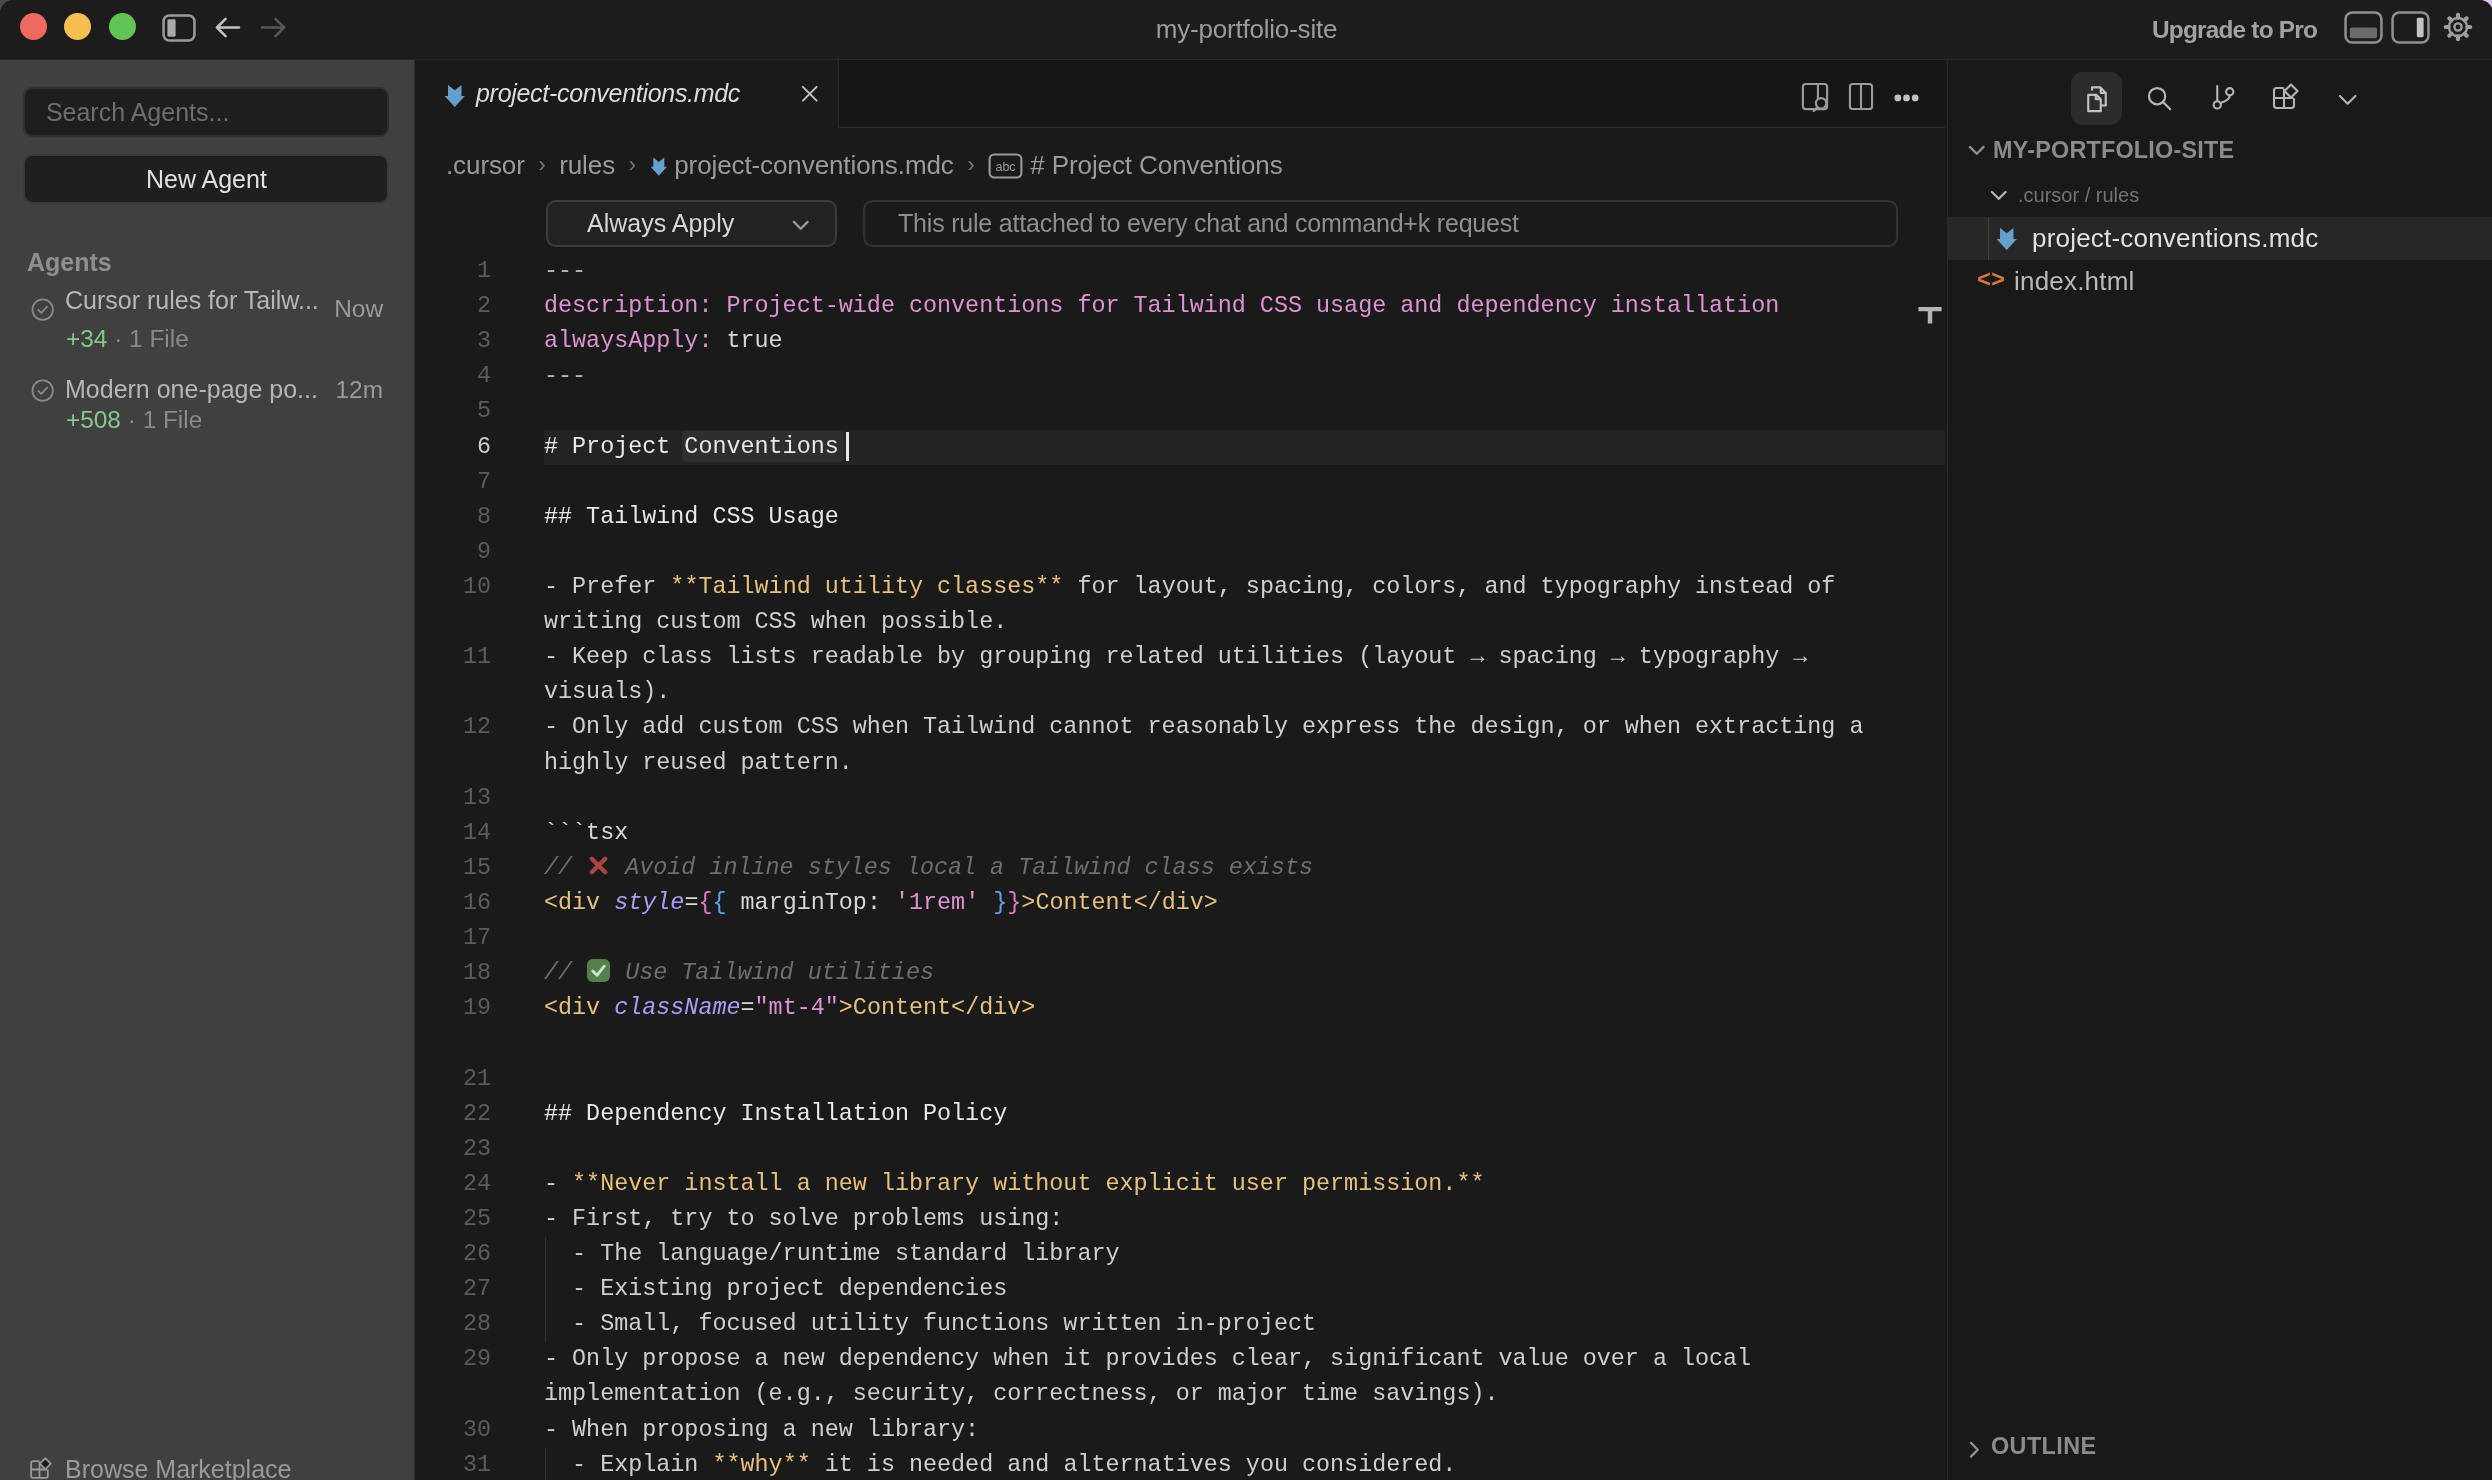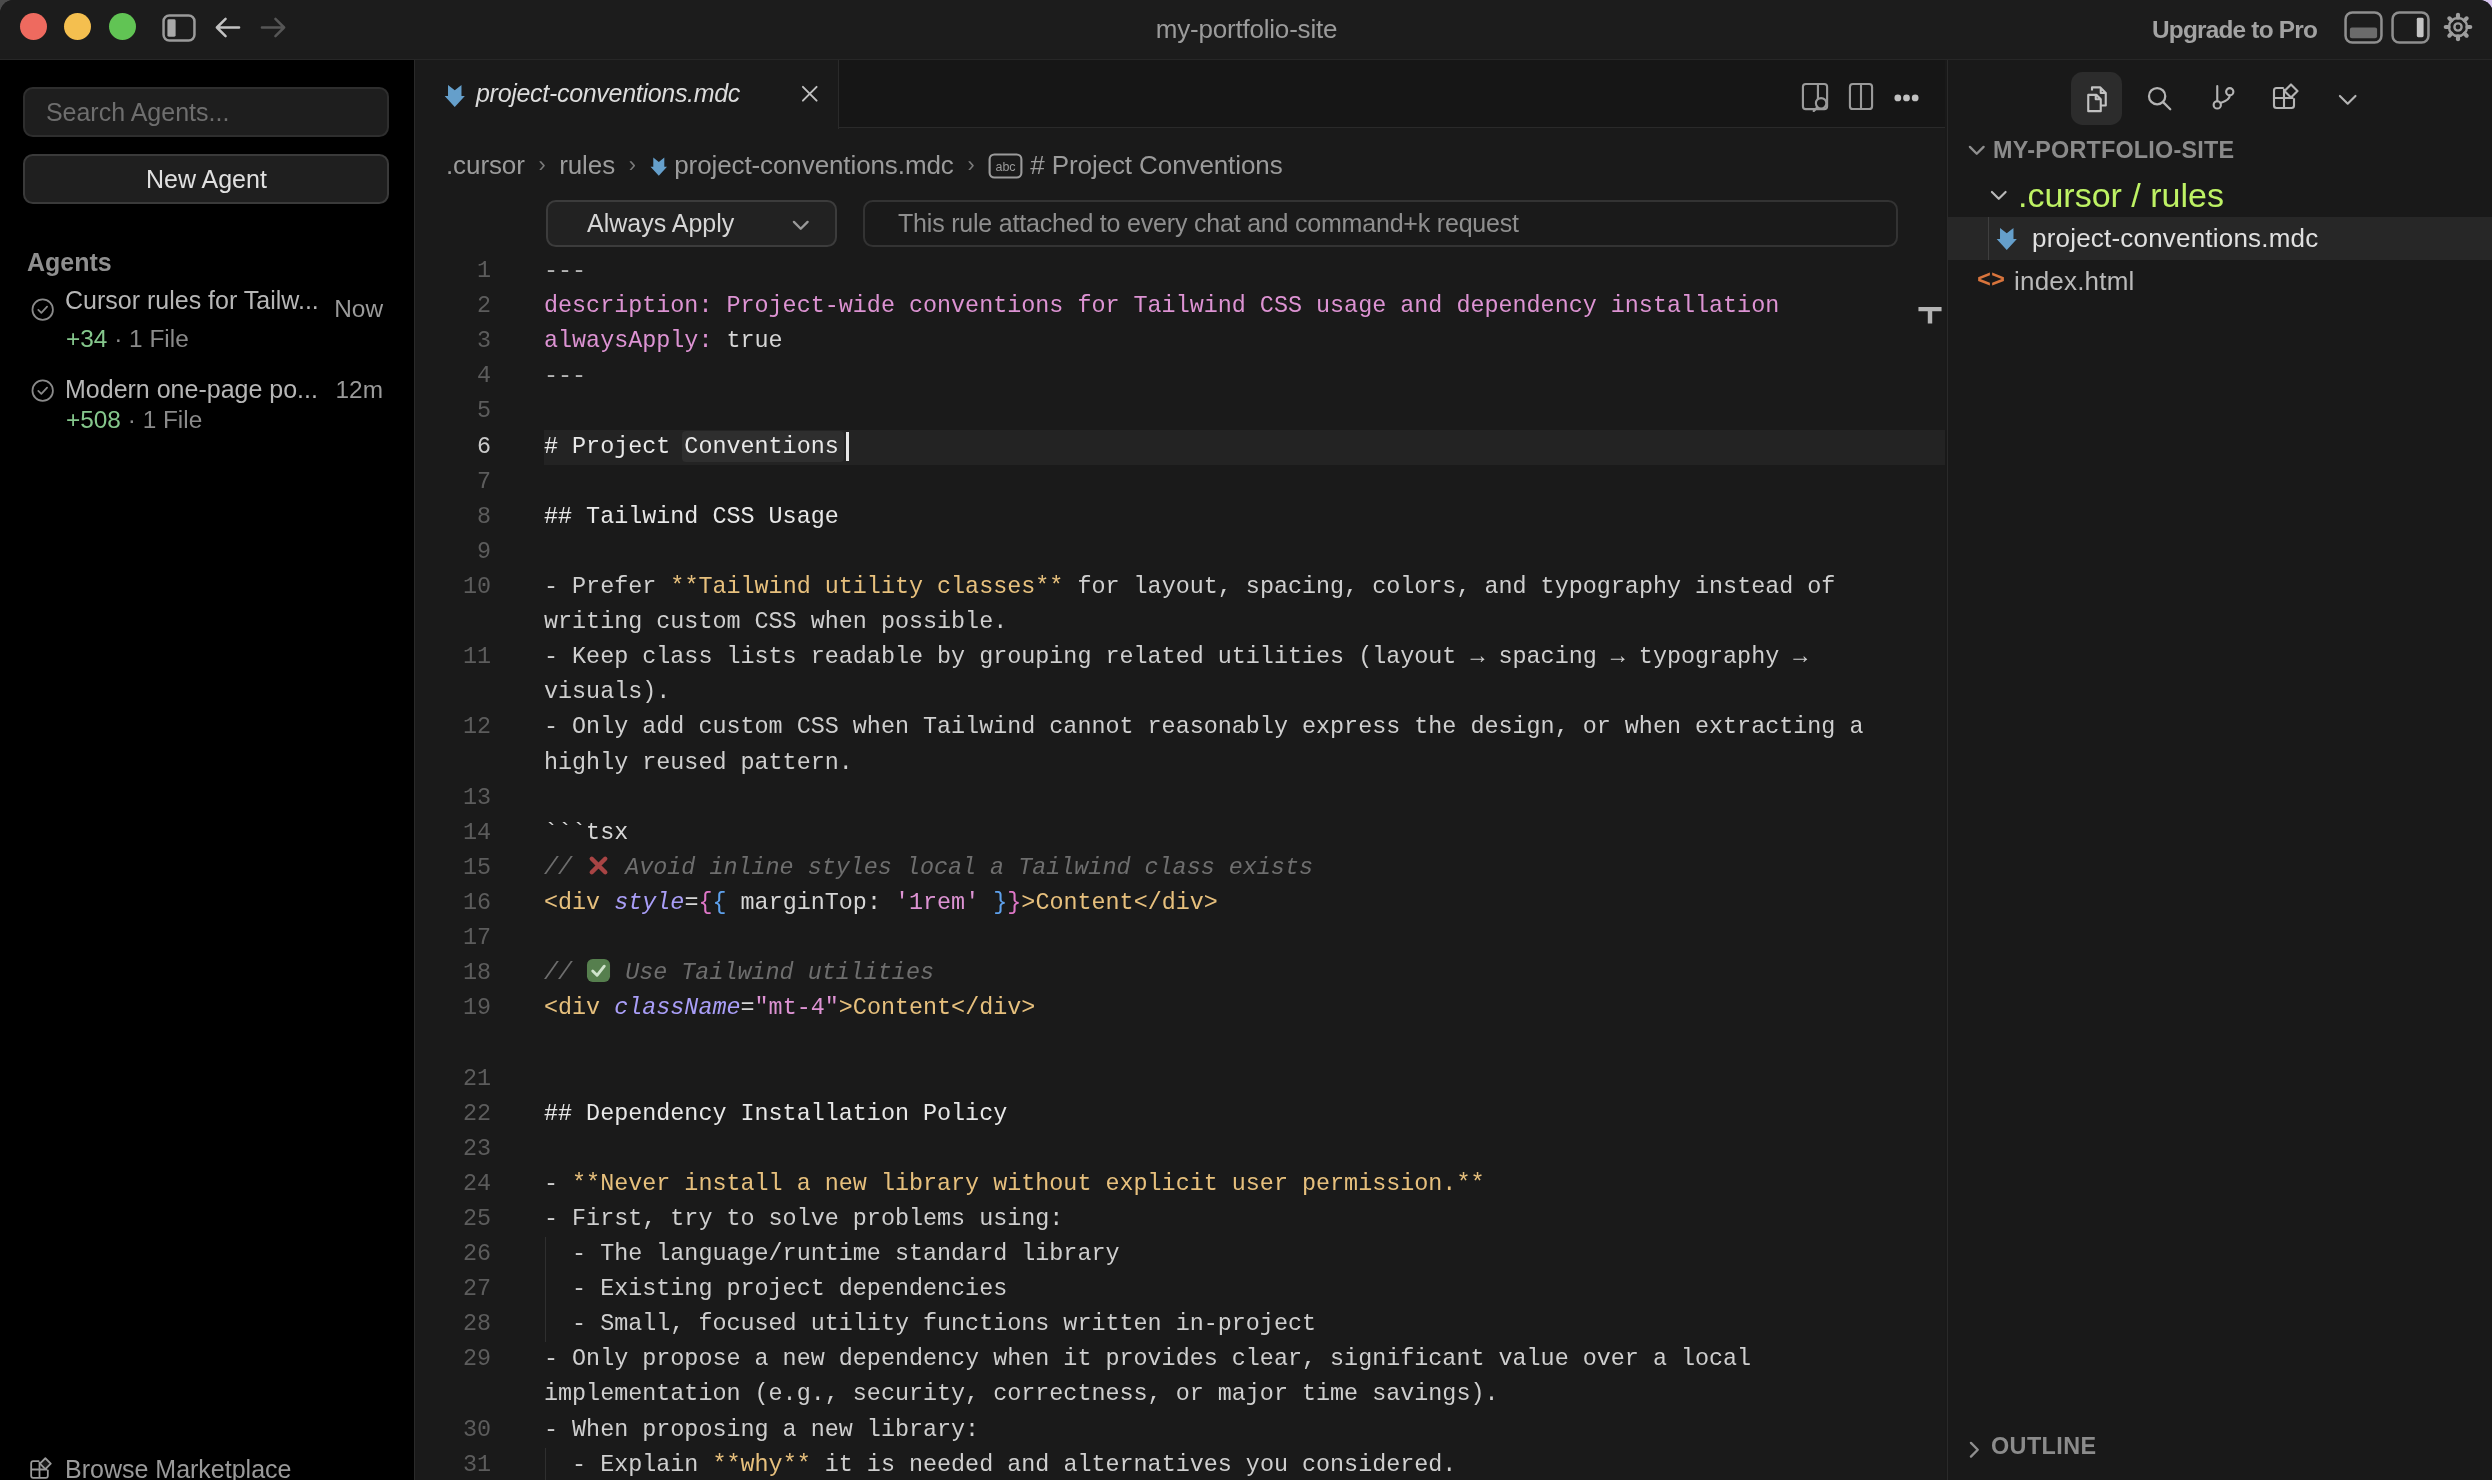--- a/index.html
+++ b/index.html
@@ -11,21 +11,21 @@
   .abs { position:absolute; }
 
   
   .titlebar { position:absolute; left:0; top:0; width:2493px; height:60px; background:#1c1c1c; }
   .tl { position:absolute; top:12.7px; width:27px; height:27px; border-radius:50%; }
   .title { position:absolute; top:0; left:0; width:100%; height:60px; line-height:59px; text-align:center; color:#9b9b9b; font-size:26px; font-weight:500; letter-spacing:-0.2px; }
   .upg { position:absolute; right:176px; top:0; height:60px; line-height:59px; color:#a2a2a2; font-size:24.4px; font-weight:700; letter-spacing:-0.8px; }
   .hdrline { position:absolute; left:0; top:59px; width:2493px; height:1px; background:#272727; }
 
   
-  .sidebar { position:absolute; left:0; top:60px; width:415px; height:1420px; background:#000000; border-right:1px solid #2a2a2a; }
+  .sidebar { position:absolute; left:0; top:60px; width:415px; height:1420px; background:#404040; border-right:1px solid #2a2a2a; }
   .searchbox { position:absolute; left:23.4px; top:27px; width:366px; height:50px; background:#1e1e1e; border:2px solid #2e2e2e; border-radius:9.8px; color:#6e6e6e; font-size:25px; line-height:46px; padding-left:20.5px; }
   .newagent { position:absolute; left:23.4px; top:94px; width:366px; height:50px; background:#1f1f1f; border:2px solid #3a3a3a; border-radius:9.8px; color:#e0e0e0; font-size:25px; line-height:46px; text-align:center; font-weight:500; }
   .agentshdr { position:absolute; left:27px; top:188px; color:#8f8f8f; font-size:25px; font-weight:700; }
   .agrow-t { position:absolute; left:65px; color:#b6b6b6; font-size:25px; }
   .agrow-time { position:absolute; right:31px; color:#9a9a9a; font-size:24.4px; }
   .agrow-sub { position:absolute; left:66px; font-size:24.4px; color:#8a8a8a; }
   .plus { color:#85c78c; }
   .browsemp { position:absolute; left:65px; top:1395px; color:#9a9a9a; font-size:25px; }
 
   
@@ -361,21 +361,21 @@
     <div class="treerow" style="top:69px;">
       <svg class="abs" style="left:17.6px; top:14.6px;" width="21.5" height="13.7" viewBox="0 0 22 14">
           <path d="M4 3 L11 10 L18 3" fill="none" stroke="#8f8f8f" stroke-width="2.4" stroke-linecap="round" stroke-linejoin="round"></path>
         </svg>
       <div class="abs" style="left:45px; color:#8b8b8b; font-size:23.4px; font-weight:700; letter-spacing:0.2px; line-height:43px;">MY-PORTFOLIO-SITE</div>
     </div>
     <div class="treerow" style="top:114px;">
       <svg class="abs" style="left:40px; top:14.6px;" width="21.5" height="13.7" viewBox="0 0 22 14">
           <path d="M4 3 L11 10 L18 3" fill="none" stroke="#b9b9b9" stroke-width="2.2" stroke-linecap="round" stroke-linejoin="round"></path>
         </svg>
-      <div class="abs" style="left:70px; color:#bef264; font-size:34px; line-height:43px;">.cursor / rules</div>
+      <div class="abs" style="left:70px; color:#737373; font-size:20px; line-height:43px;">.cursor / rules</div>
     </div>
     <div class="treerow" style="top:157px;">
       <svg class="abs" style="left:48px; top:8.8px;" width="21.5" height="25" viewBox="0 0 22 26">
           <path d="M4 2 L11 7.5 L18 2 L18 13.5 L21.5 13.5 L11 25 L0.5 13.5 L4 13.5 Z" fill="#659fcb"></path>
         </svg>
       <div class="abs" style="left:84px; color:#e0e0e0; font-size:26px; letter-spacing:0.2px; line-height:43px;">project-conventions.mdc</div>
     </div>
     <div class="treerow" style="top:200px;">
       <div class="abs" style="left:29px; top:0px; color:#d8743c; font-size:23.4px; font-weight:700; font-family:'Liberation Mono',monospace;">&lt;&gt;</div>
       <div class="abs" style="left:66px; color:#b9b9b9; font-size:26px; letter-spacing:0.2px; line-height:43px;">index.html</div>

